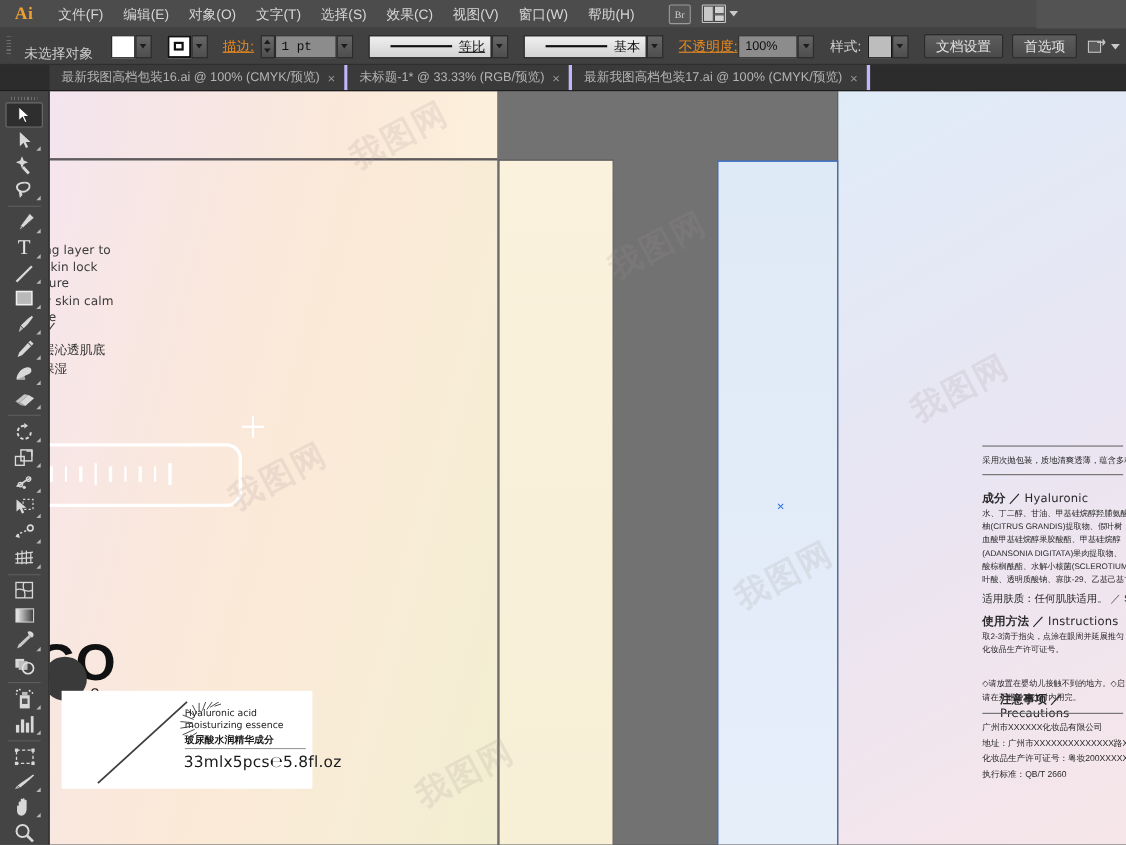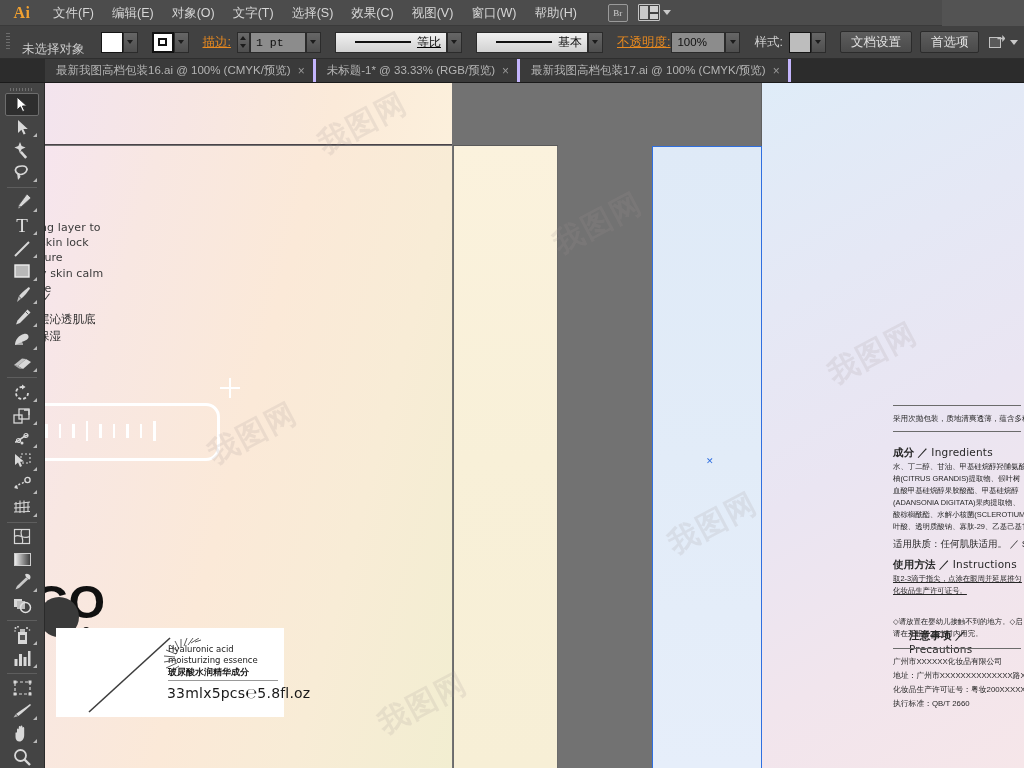--- a/index.html
+++ b/index.html
@@ -252,21 +252,21 @@
   .rp-top-rule { position:absolute; top:322px; }
   .rp-blurb { position:absolute; top:330px; font-size:7.6px; line-height:1.5; width:150px; white-space:nowrap; }
   .rp-rule2 { position:absolute; top:348px; }
   .rp-h { font-size:10.5px; font-weight:600; letter-spacing:.2px; }
   .rp-h .en { font-weight:400; font-family:"DejaVu Sans",sans-serif; }
   .rp-body { font-size:7.4px; line-height:1.62; white-space:nowrap; }
   .rp-b1 { position:absolute; top:363px; }
   .rp-b1-body { position:absolute; top:378px; }
   .rp-b2 { position:absolute; top:455px; font-size:9.5px; white-space:nowrap; }
   .rp-b3 { position:absolute; top:475px; }
-  .rp-b3-body { position:absolute; top:490px;text-decoration:underline; }
+  .rp-b3-body { position:absolute; top:490px; }
   .rp-b4 { position:absolute; top:546px;margin-left:16px; }
   .rp-b4-body { position:absolute; top:533px; }
   .rp-rule3 { position:absolute; top:565px; }
   .rp-b5 { position:absolute; top:572px; font-size:7.8px; line-height:1.78; white-space:nowrap; }
 
   
   .wm {
     position: absolute; color: rgba(120,120,120,.16);
     font-size: 30px; font-weight: bold; pointer-events: none;
     transform: rotate(-28deg); letter-spacing: 2px; user-select:none;
@@ -468,21 +468,21 @@
     <div class="aw-xmark">✕</div>
 
     <div class="rp">
       <div class="rp-rule rp-top-rule"></div>
       <div class="rp-blurb">采用次抛包装，质地清爽透薄，蕴含多种</div>
       <div class="rp-rule rp-rule2"></div>
 
       <div class="rp-h rp-b1">
         <span>成分</span>
         <span>／</span>
-        <span class="en">Ingredients</span>
+        <span class="en">Hyaluronic</span>
       </div>
       <div class="rp-body rp-b1-body">
         <div>水、丁二醇、甘油、甲基硅烷醇羟脯氨酸酯、</div>
         <div>柚(CITRUS GRANDIS)提取物、假叶树</div>
         <div>血酸甲基硅烷醇果胶酸酯、甲基硅烷醇</div>
         <div>(ADANSONIA DIGITATA)果肉提取物、</div>
         <div>酸棕榈酰酯、水解小核菌(SCLEROTIUM</div>
         <div>叶酸、透明质酸钠、寡肽-29、乙基己基甘</div>
       </div>
 

